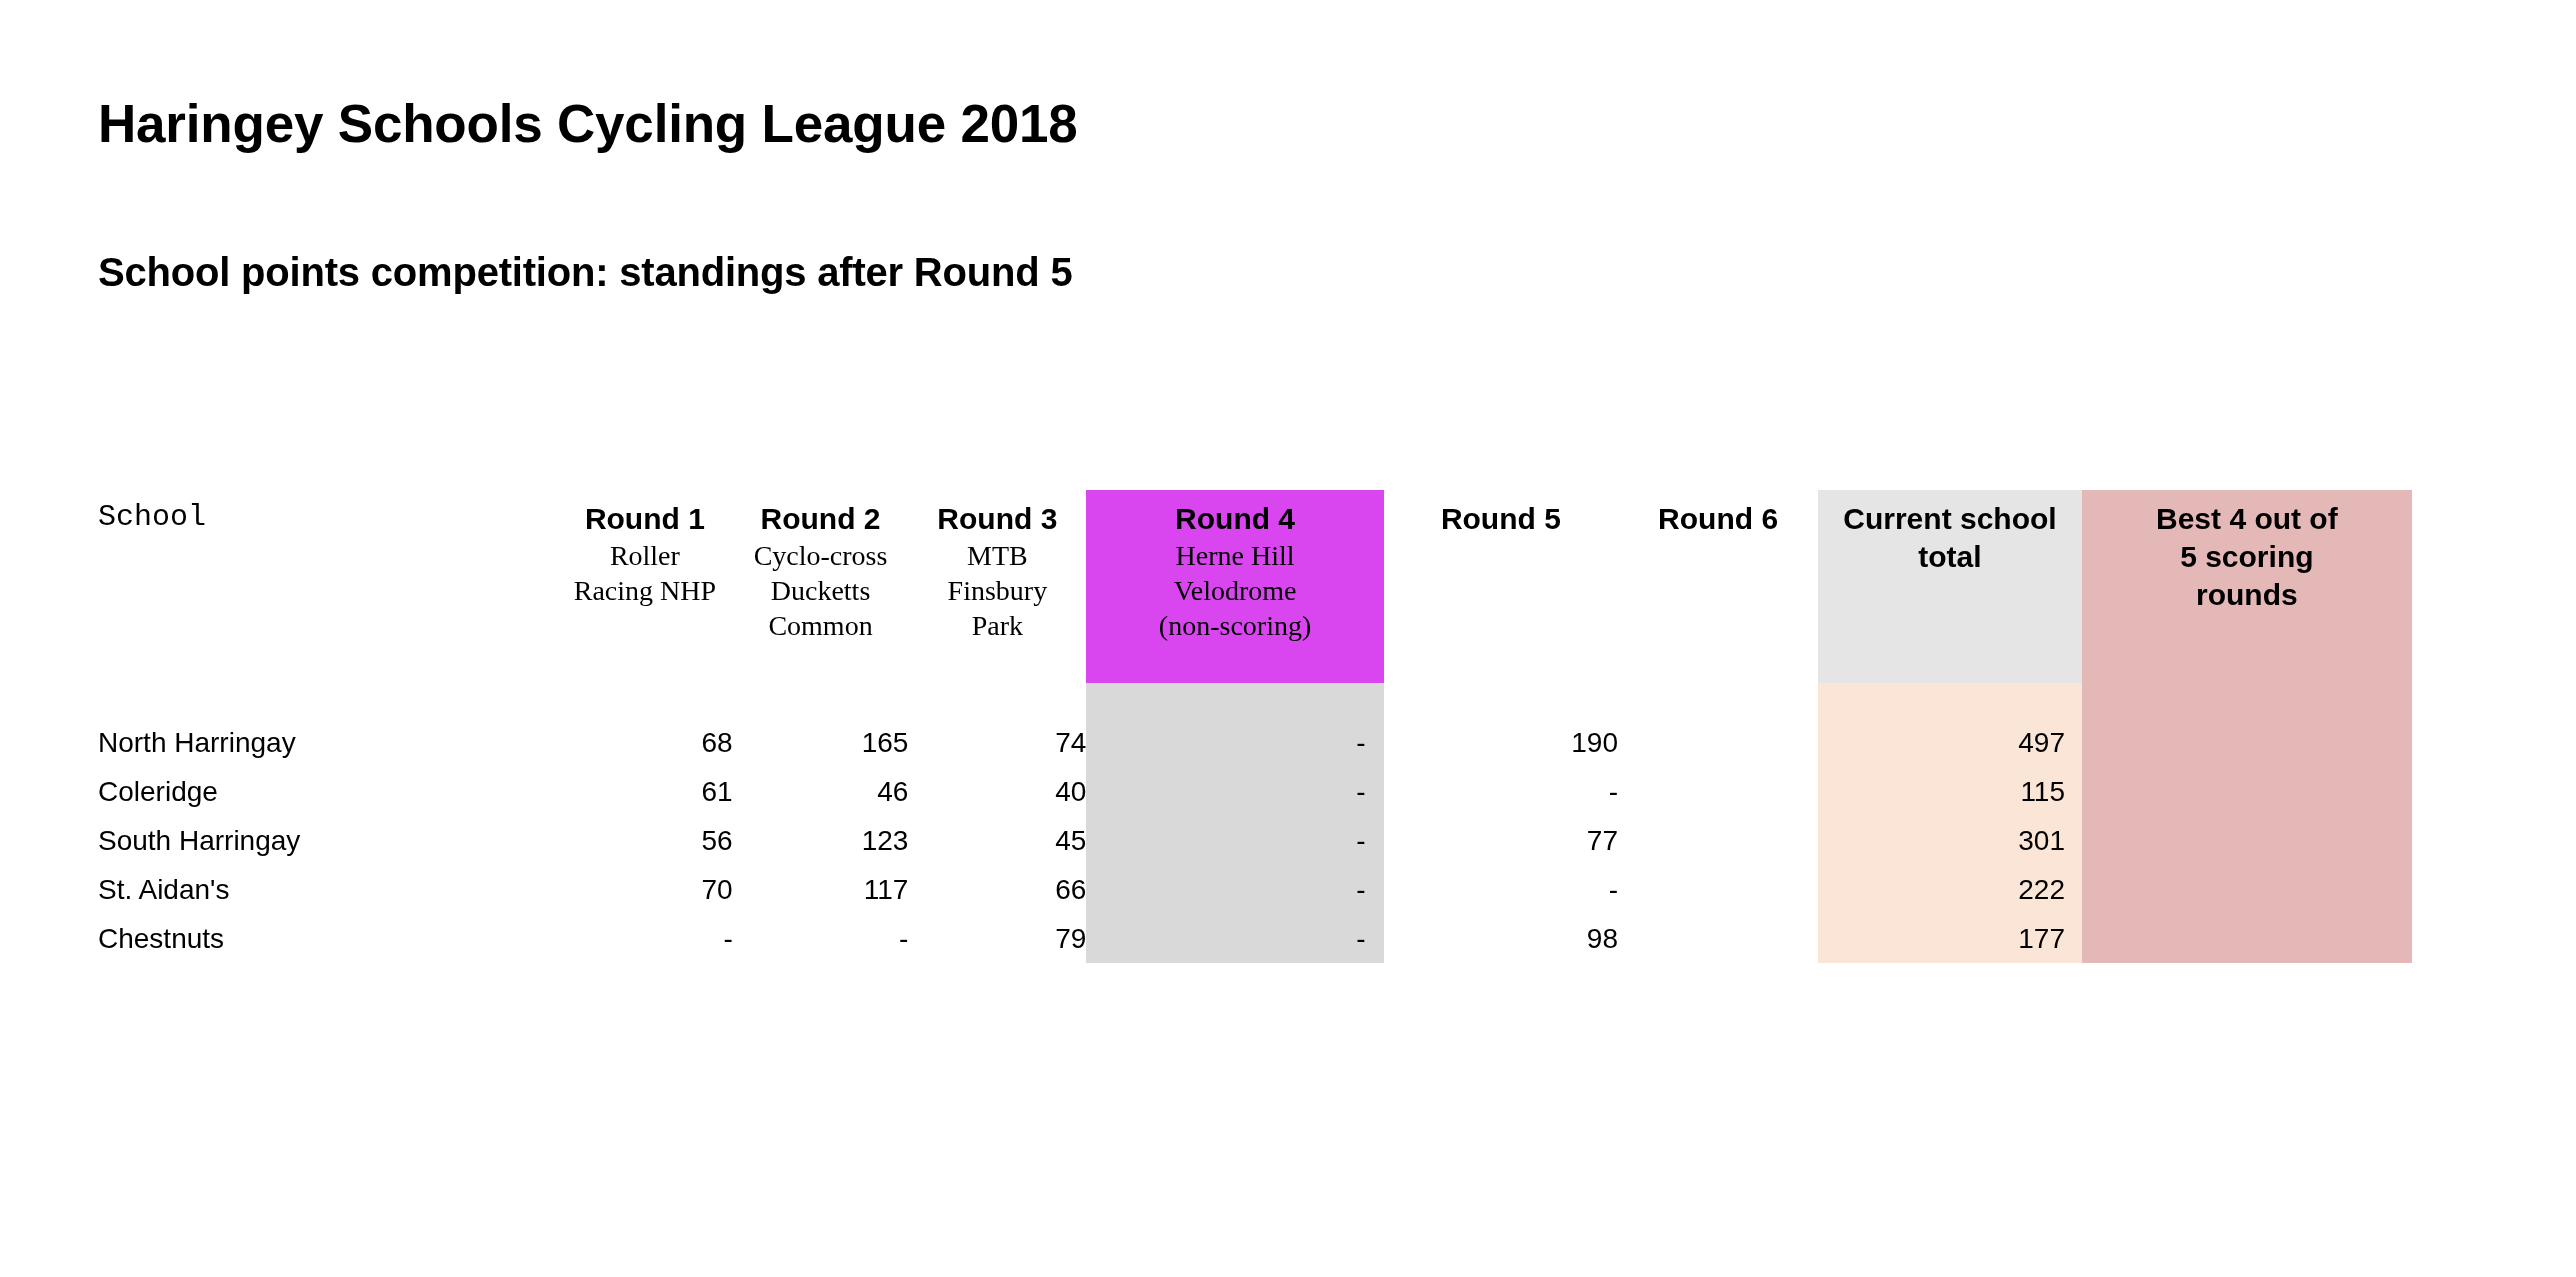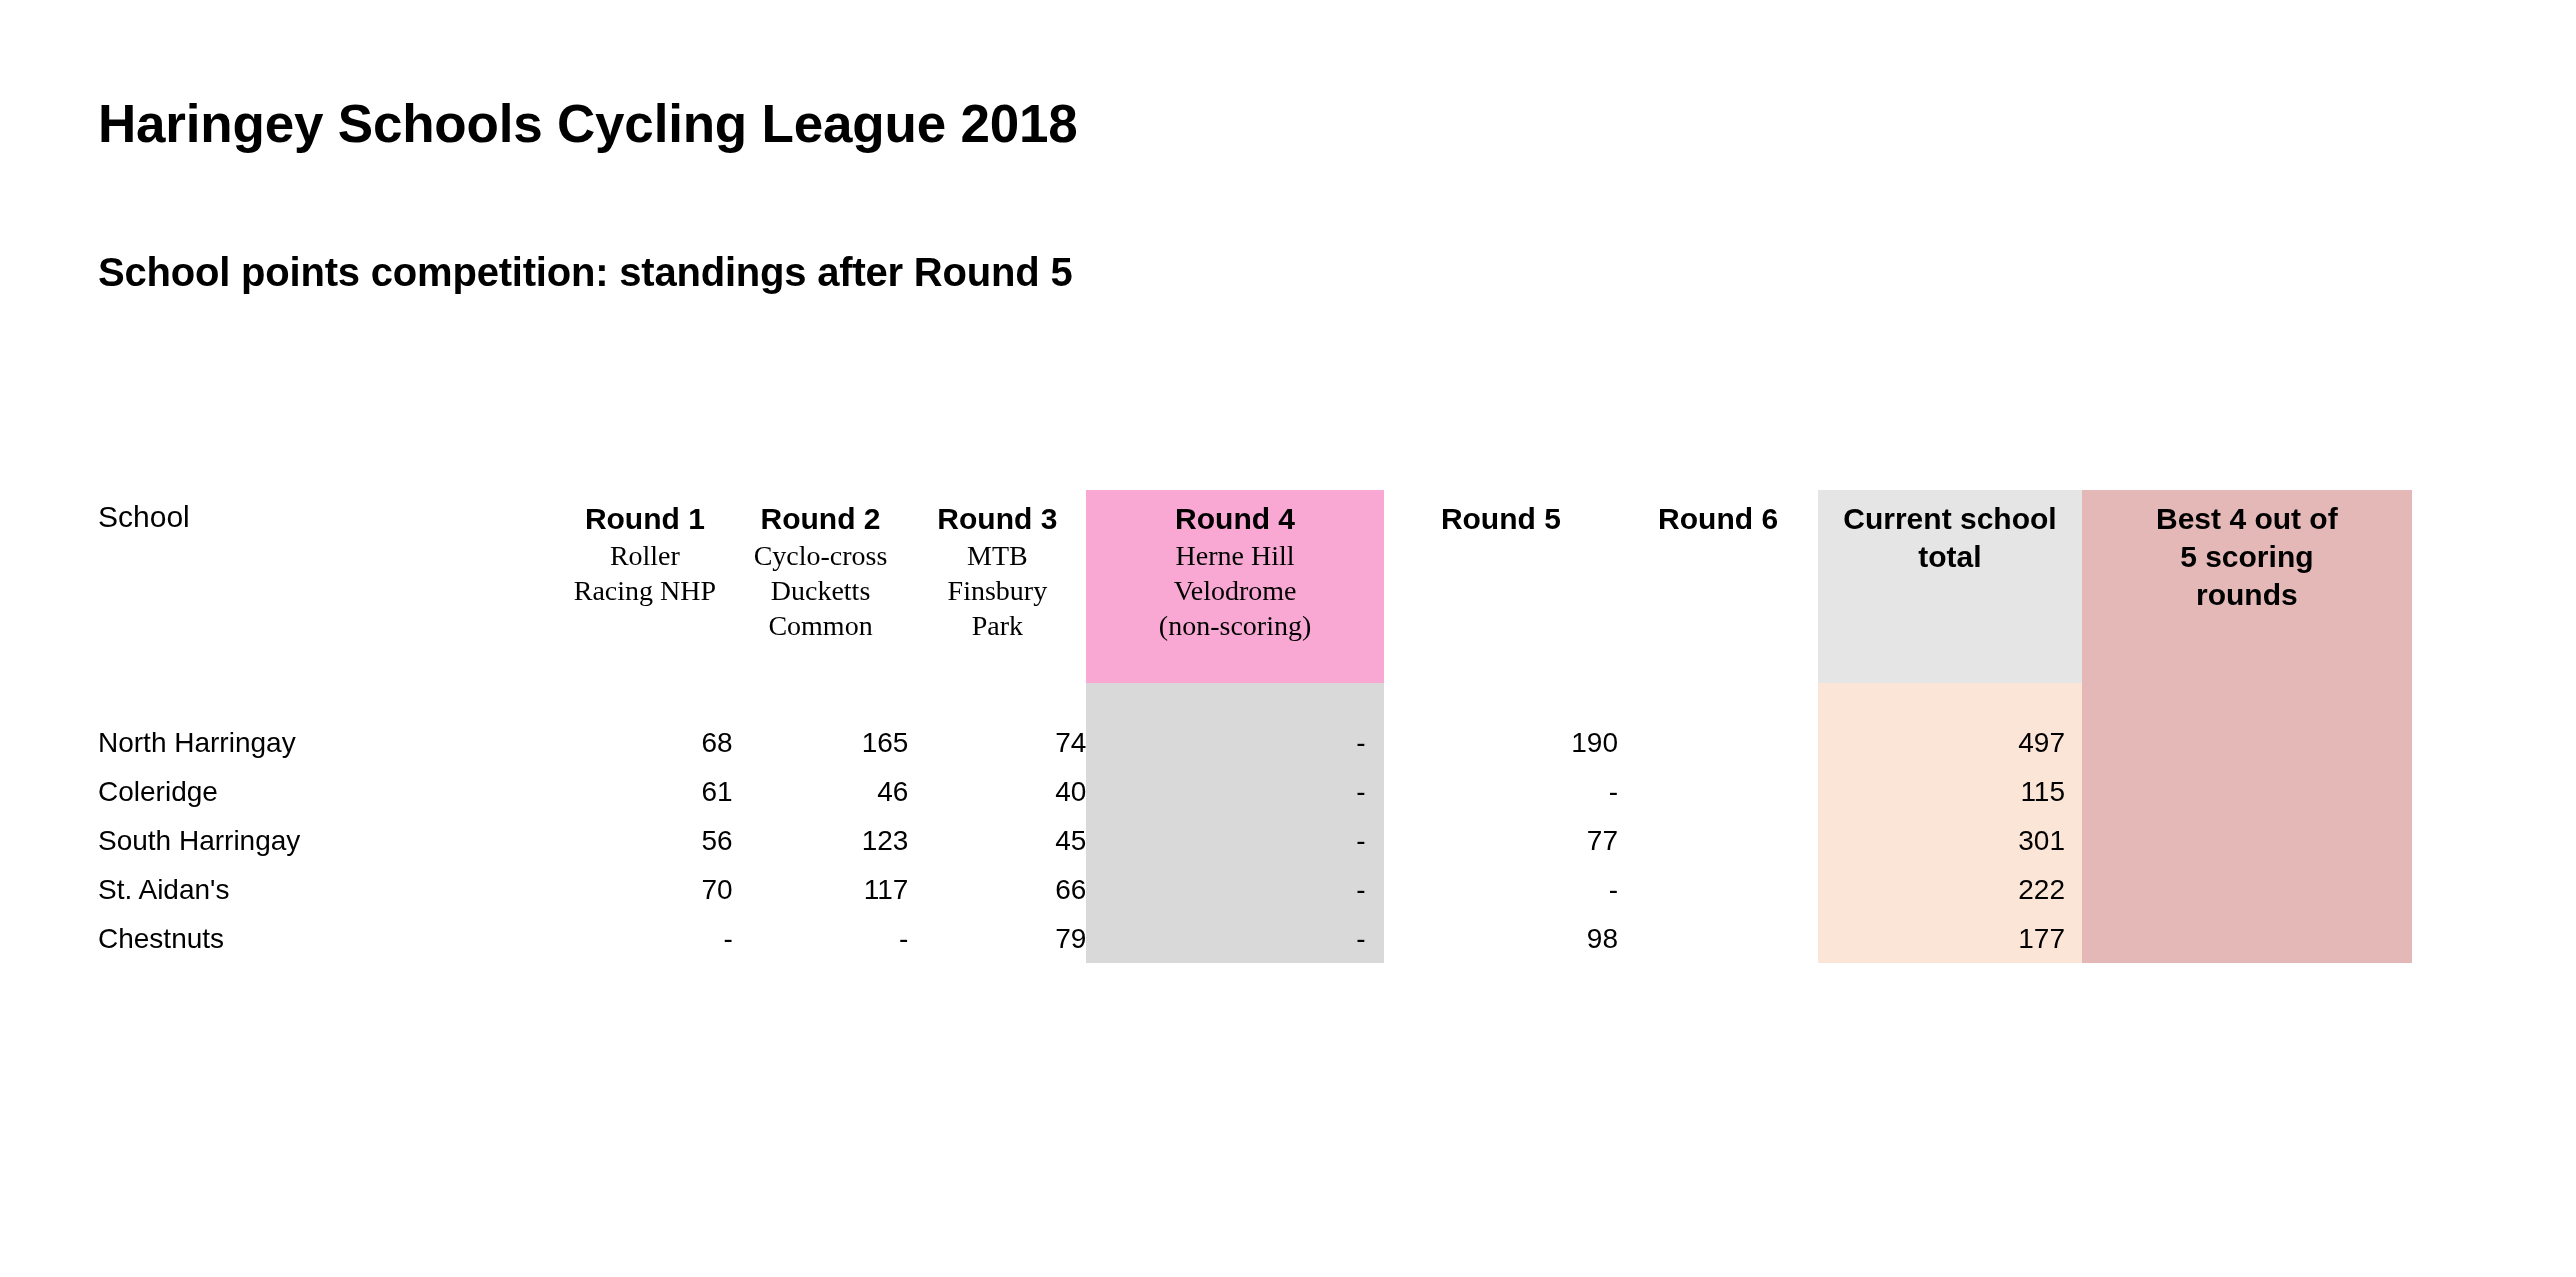--- a/index.html
+++ b/index.html
@@ -99,24 +99,25 @@
     font-family: Liberation Serif, serif;
   }
 
   th.school-head {
     vertical-align: middle;
     text-align: left;
     font-weight: bold;
     font-size: 30px;
     padding-top: 0;
     padding-left: 1.7px;
+    font-family: Liberation Mono, monospace;
   }
 
   th.shaded-gray {
-    background: #f9a8d4;
+    background: #d946ef;
   }
   th.shaded-peach {
     background: #e5e5e5;
   }
   th.shaded-pink {
     background: #e5b8b8;
   }
 
   th.col-total .stack {
     display: block;

